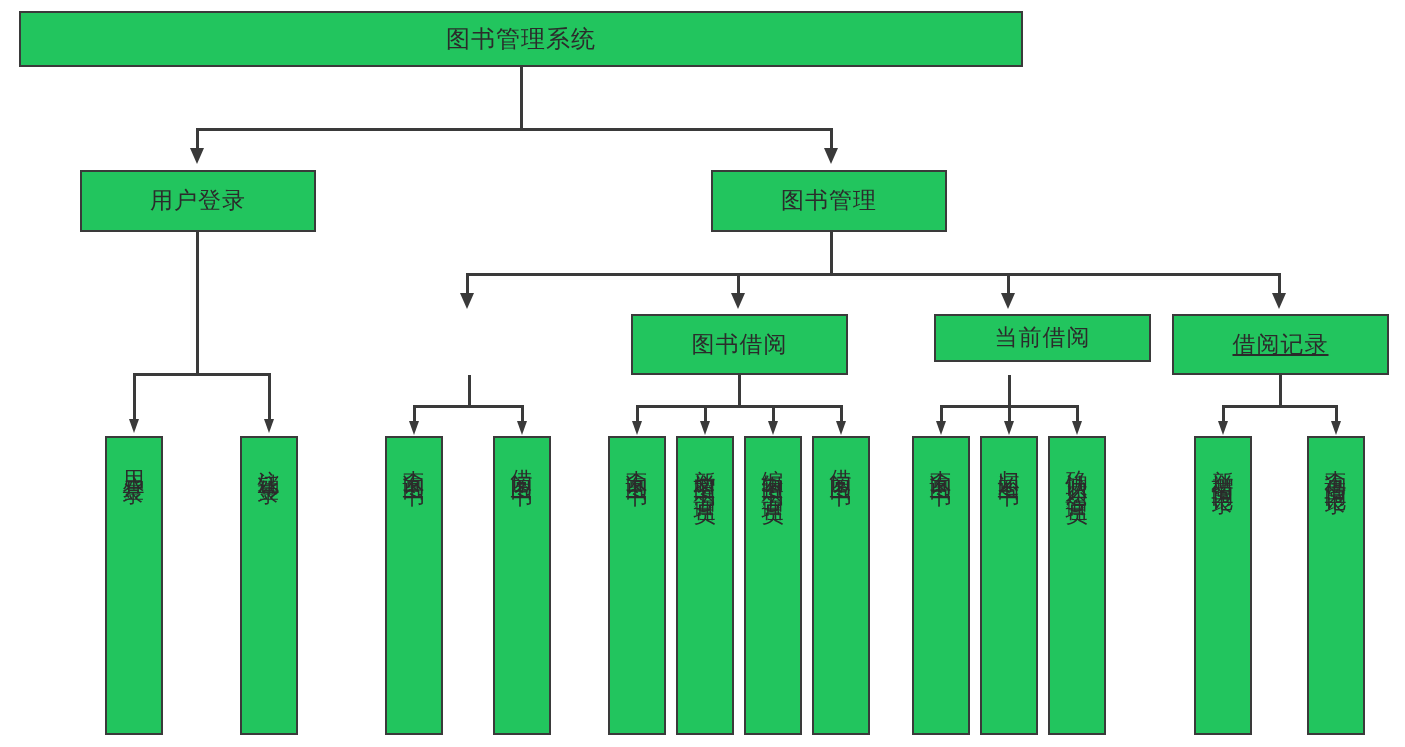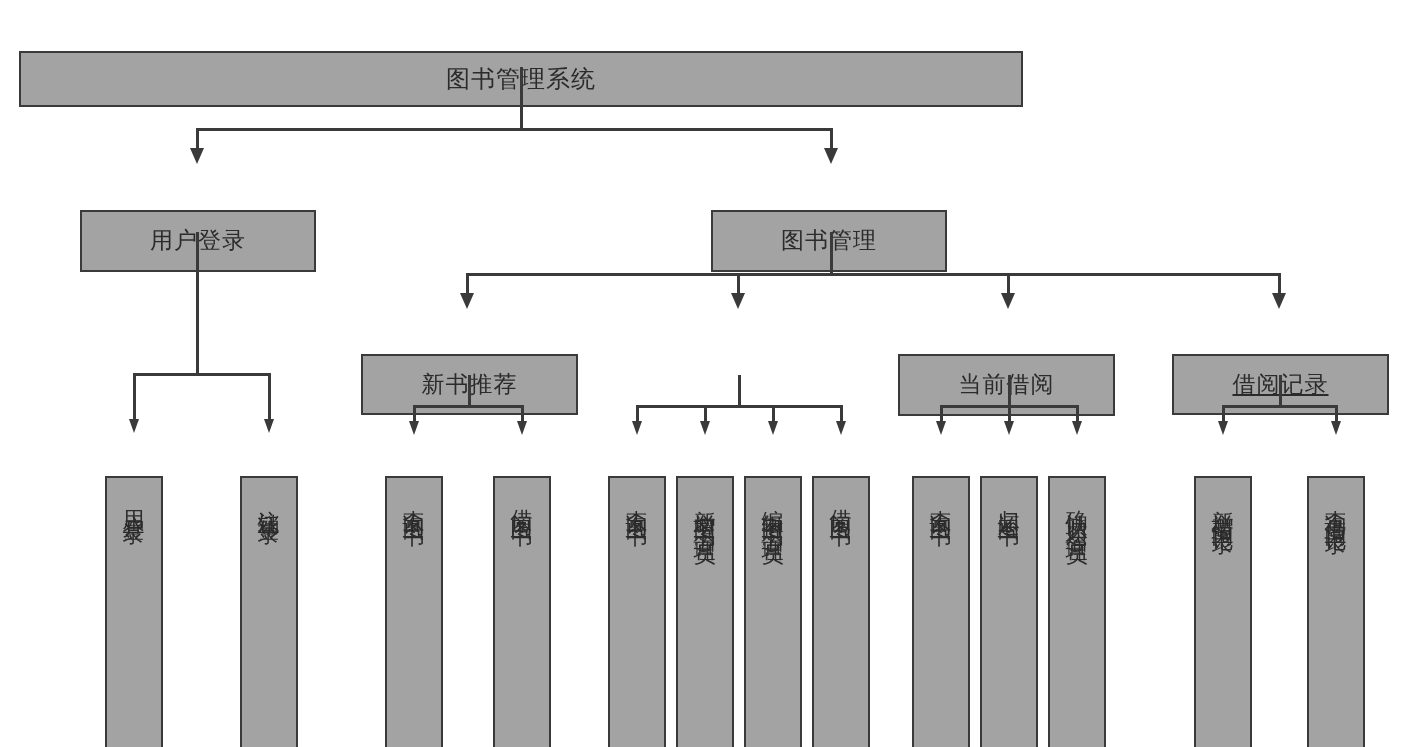--- a/index.html
+++ b/index.html
@@ -16,26 +16,25 @@
     height: 747px;
     background: #ffffff;
     overflow: hidden;
   }
 
   
   .node {
     position: absolute;
     box-sizing: border-box;
     border: 2.5px solid #3a3a3a;
-    background: #a3a3a3;
+    background: #22c55e;
     display: flex;
     align-items: center;
     justify-content: center;
     color: #2b2b2b;
-    margin-top: 40px;
   }
   .node .label {
     font-size: 23px;
     line-height: 1.2;
     letter-spacing: 1px;
     white-space: nowrap;
   }
   .node.root .label { font-size: 24px; }
 
   
@@ -124,24 +123,24 @@
   <div class="hline" style="left:466px; top:273px; width:815px;"></div>
   <div class="vline" style="left:466px; top:273px; height:22px;"></div>
   <div class="arrow" style="left:460px; top:293px;"></div>
   <div class="vline" style="left:737px; top:273px; height:22px;"></div>
   <div class="arrow" style="left:731px; top:293px;"></div>
   <div class="vline" style="left:1007px; top:273px; height:22px;"></div>
   <div class="arrow" style="left:1001px; top:293px;"></div>
   <div class="vline" style="left:1278px; top:273px; height:22px;"></div>
   <div class="arrow" style="left:1272px; top:293px;"></div>
 
-  <div class="node" style="left:361px; top:314px; width:217px; height:61px;">
-    <span class="label">新书推荐</span>
-  </div>
-  <div class="node" style="left:898px; top:314px; width:217px; height:62px;">
+  <div class="node" style="left:631px; top:314px; width:217px; height:61px;">
+    <span class="label">图书借阅</span>
+  </div>
+  <div class="node" style="left:934px; top:314px; width:217px; height:48px;">
     <span class="label">当前借阅</span>
   </div>
   <div class="node" style="left:1172px; top:314px; width:217px; height:61px;text-decoration:underline;">
     <span class="label">借阅记录</span>
   </div>
 
   <div class="vline" style="left:468px; top:375px; height:31px;"></div>
   <div class="hline" style="left:413px; top:405px; width:110px;"></div>
   <div class="vline" style="left:413px; top:405px; height:18px;"></div>
   <div class="arrow slim" style="left:409px; top:421px;"></div>

